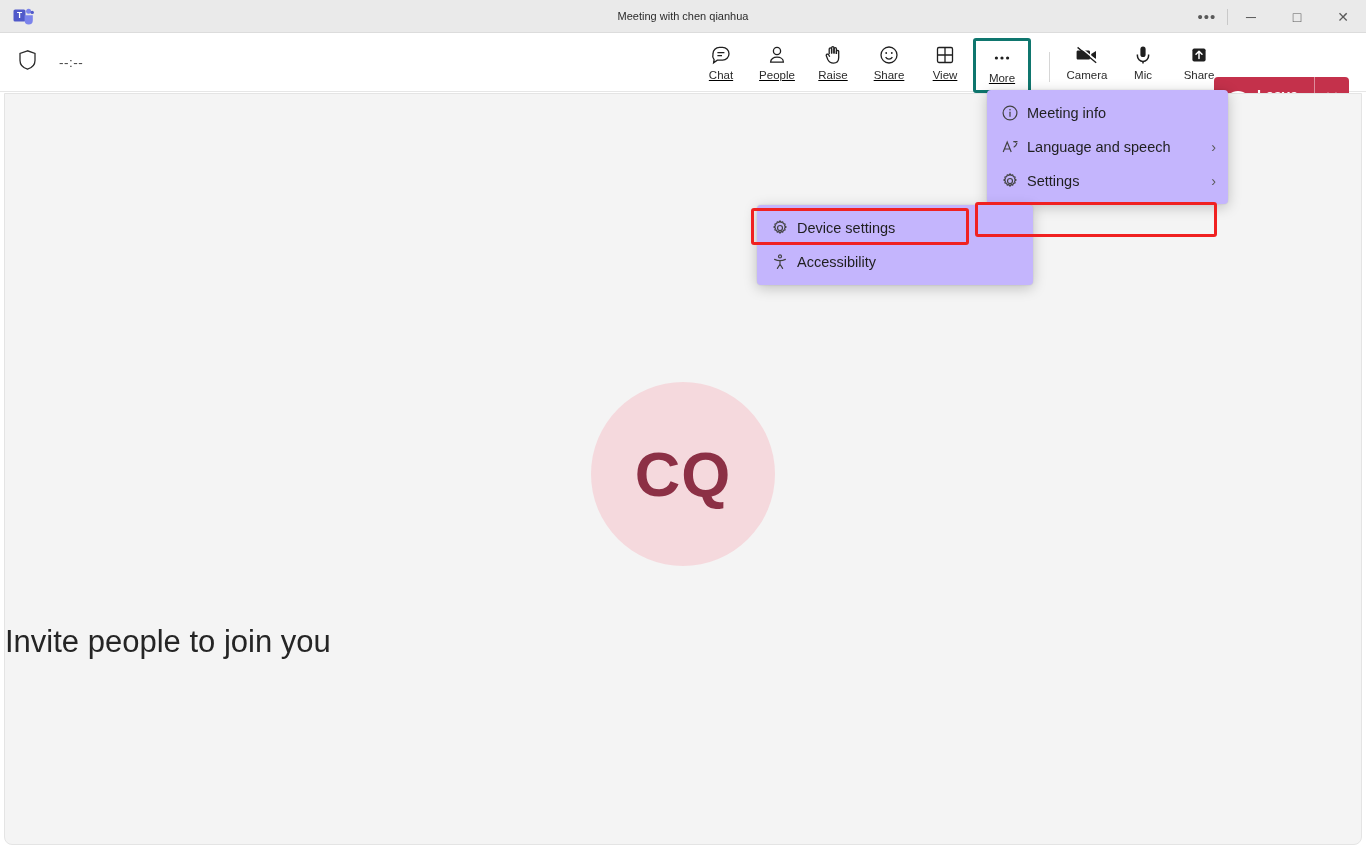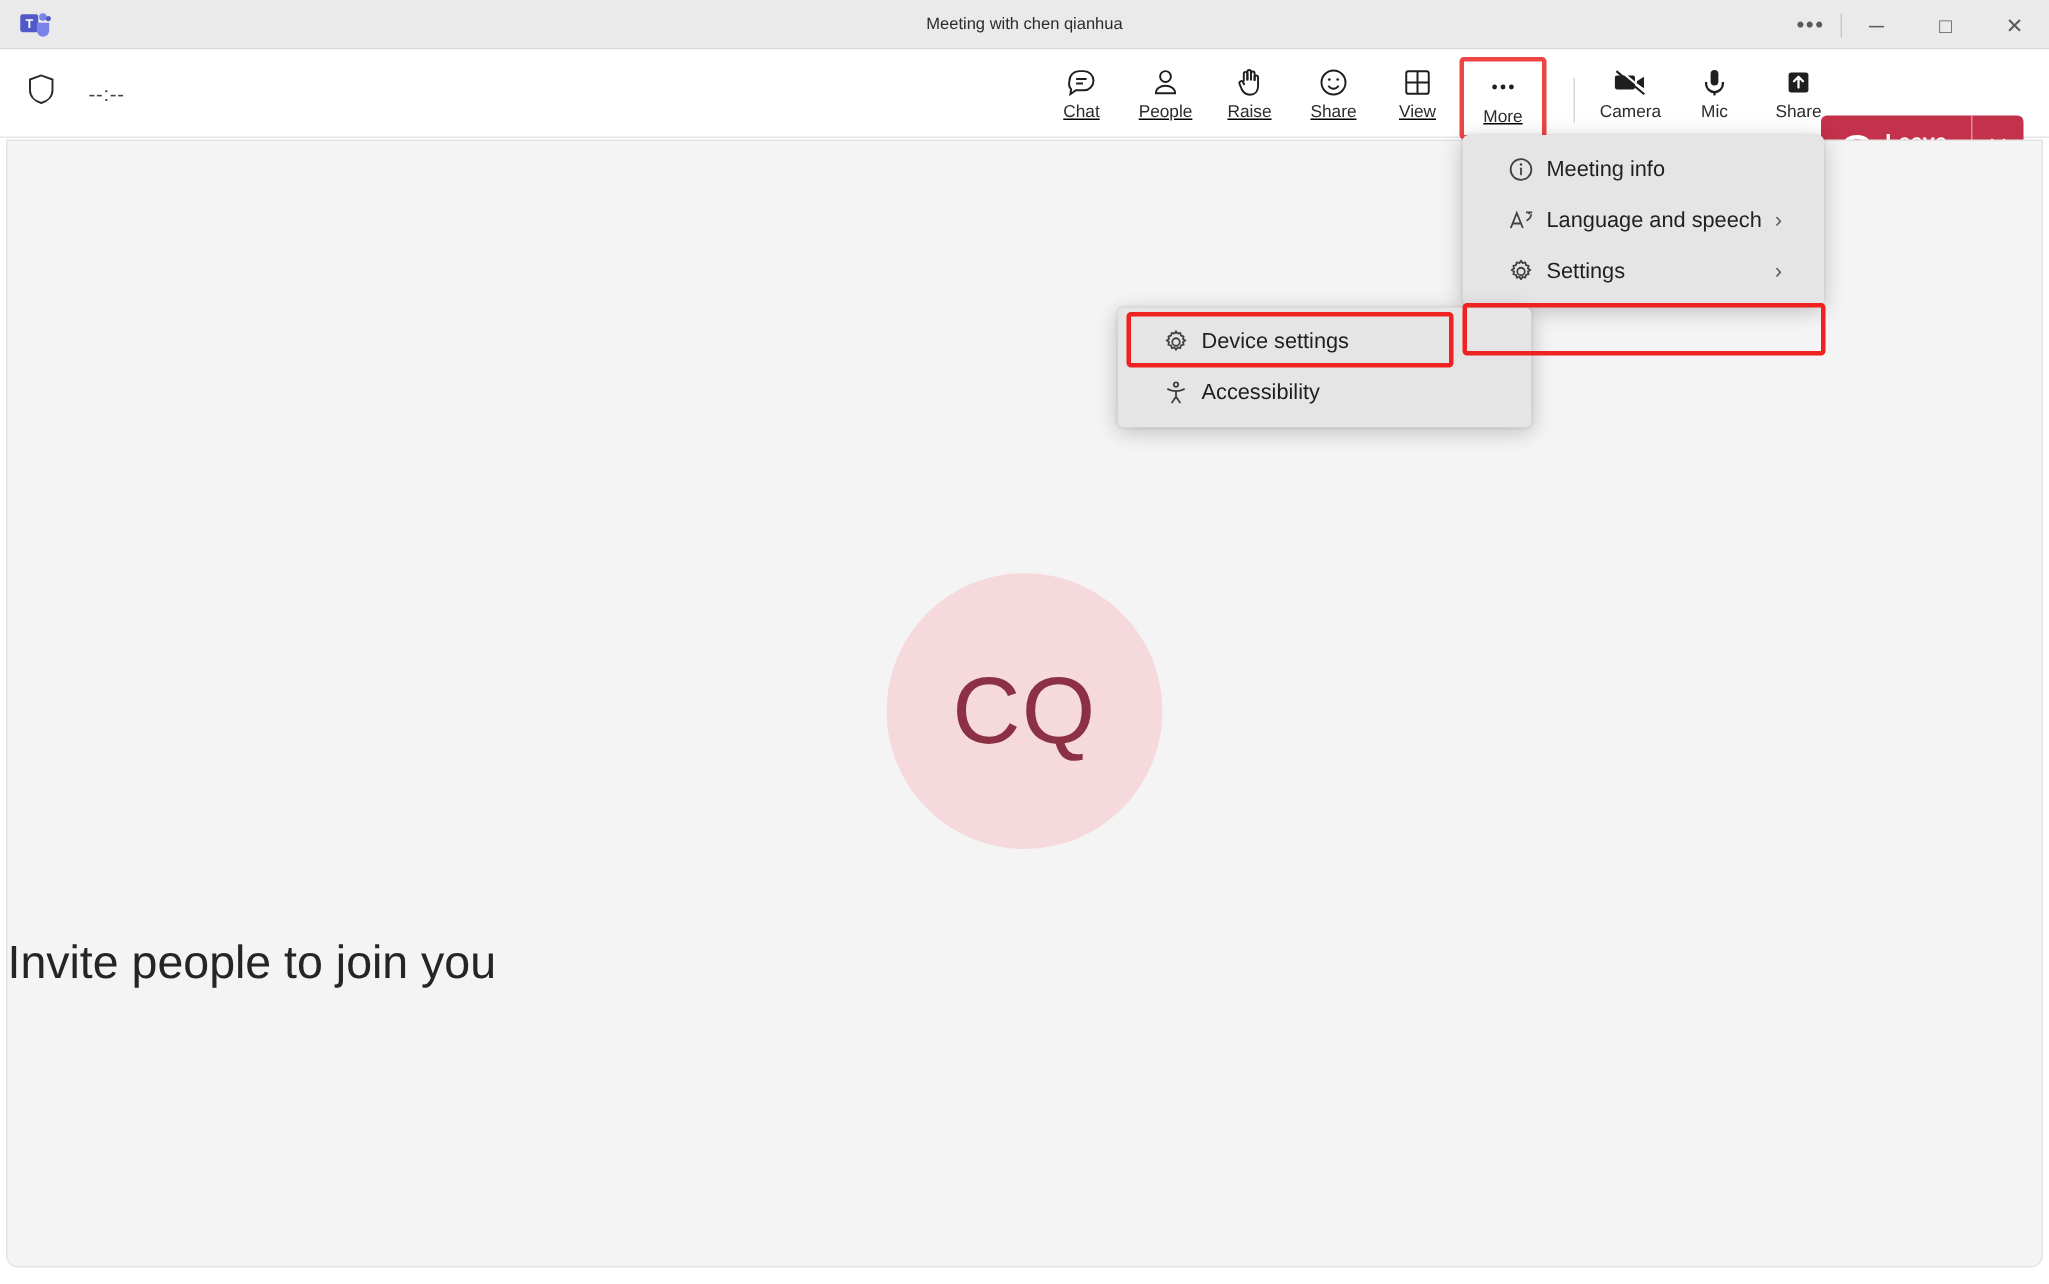--- a/index.html
+++ b/index.html
@@ -63,21 +63,21 @@
   .tool {
     width: 56px; height: 49px;
     display: flex; flex-direction: column;
     align-items: center; justify-content: center;
     gap: 3px; border-radius: 4px; position: relative;
   }
   .tool .ic { height: 22px; display: flex; align-items: center; justify-content: center; }
   .tool .lb { font-size: 11.5px; color: #2b2b2b; }
 
   .tool.more-tool {
-    border: 3px solid #ef4444;
+    border: 3px solid #0f766e;
     width: 58px; height: 55px;
     border-radius: 3px;
   }
   .more-underline {
     position: absolute;
     left: 970px; top: 88px;
     width: 60px; height: 3px;
     background: #5b5fc7; border-radius: 2px;
   }
 
@@ -111,35 +111,35 @@
     width: 1358px; height: 752px;
     background: #f4f4f4;
     border: 1px solid #e4e4e4;
     border-radius: 0 0 8px 8px;
   }
   .avatar {
     position: absolute; left: 50%; top: 288px;
     transform: translateX(-50%);
     width: 184px; height: 184px; border-radius: 50%;
     background: #f5d9dd;
-    display: flex; align-items: center; justify-content: center;
+    display: flex; align-items: center; justify-content: center; font-weight: bold;
   }
   .avatar-initials {
     font-size: 63px; color: #8c3045; letter-spacing: 1px;
   }
   .invite-text {
     position: absolute; left: 0; top: 530px; width: 100%;
     text-align: left; font-size: 31px; color: #252525;
   }
 
   
   .menu {
-    position: absolute; background: #e5e5e5;
+    position: absolute; background: #c4b5fd;
     box-shadow: 0 3px 14px rgba(0,0,0,.22), 0 0 2px rgba(0,0,0,.12);
-    border-radius: 4px; padding: 6px 16px;
+    border-radius: 4px; padding: 6px 0; margin-left: 12px;
   }
   .menu-main { left: 975px; top: 90px; width: 241px; }
   .menu-sub  { left: 745px; top: 205px; width: 276px; }
 
   .menu-item {
     display: flex; align-items: center;
     height: 34px; padding: 0 12px 0 14px;
     font-size: 14.5px; color: #1f1f1f;
     position: relative;
   }

